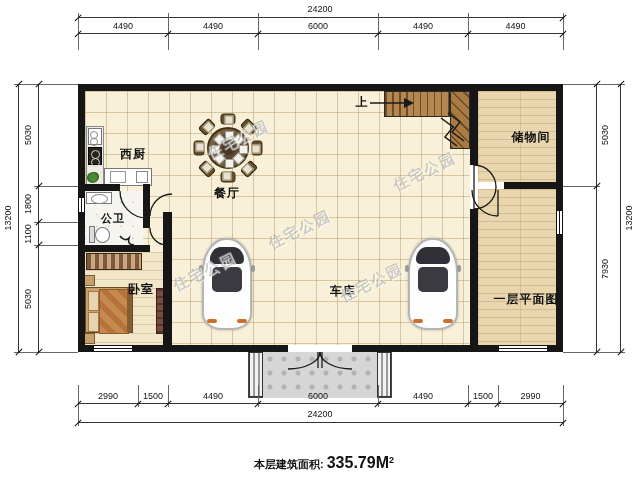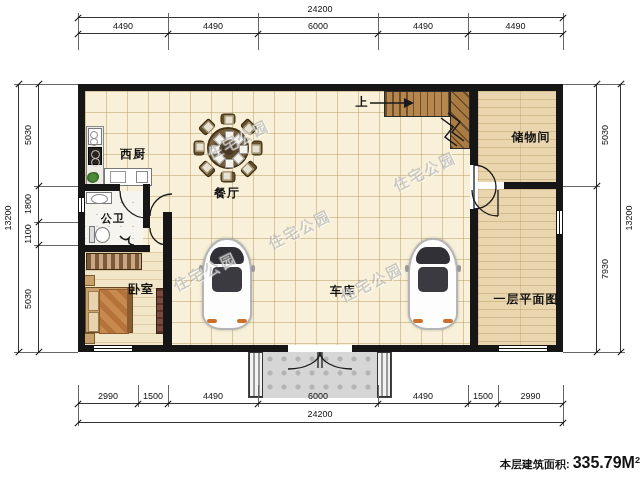--- a/index.html
+++ b/index.html
@@ -63,21 +63,21 @@
   
   .box{position:absolute;box-sizing:border-box;border:1px solid #777;background:#fff;}
   .chair{position:absolute;width:15px;height:11px;background:#66522e;border:1px solid #38290f;
     border-radius:3px;box-sizing:border-box;}
   .chair > div{position:absolute;left:3px;top:1px;width:7px;height:7px;background:#e8e2d2;border:1px solid #9a8a66;}
   .plate{position:absolute;width:7px;height:7px;background:#f5f2ea;border:1px solid #999;}
   
   .title-main{position:absolute;left:0;right:0;top:426px;text-align:center;font-size:21px;
     font-weight:bold;color:#222;letter-spacing:8px;}
   .title-main span{border-bottom:2px solid #333;padding:0 14px 3px 14px;}
-  .title-area{position:absolute;left:8px;right:0;top:454px;text-align:right;color:#111;font-size:11px;font-weight:bold;}
+  .title-area{position:absolute;left:8px;right:0;top:454px;text-align:center;color:#111;font-size:11px;font-weight:bold;}
   .title-area .val{font-size:16px;font-weight:bold;letter-spacing:0;}
   svg.overlay{position:absolute;left:0;top:0;pointer-events:none;}
 </style>
 </head>
 <body>
 
 <div class="page">
 
   <div class="floor-tile" style="left:85px;top:91px;width:385px;height:254px;"></div>
   <div class="floor-bath" style="left:85px;top:191px;width:58px;height:54px;"></div>

